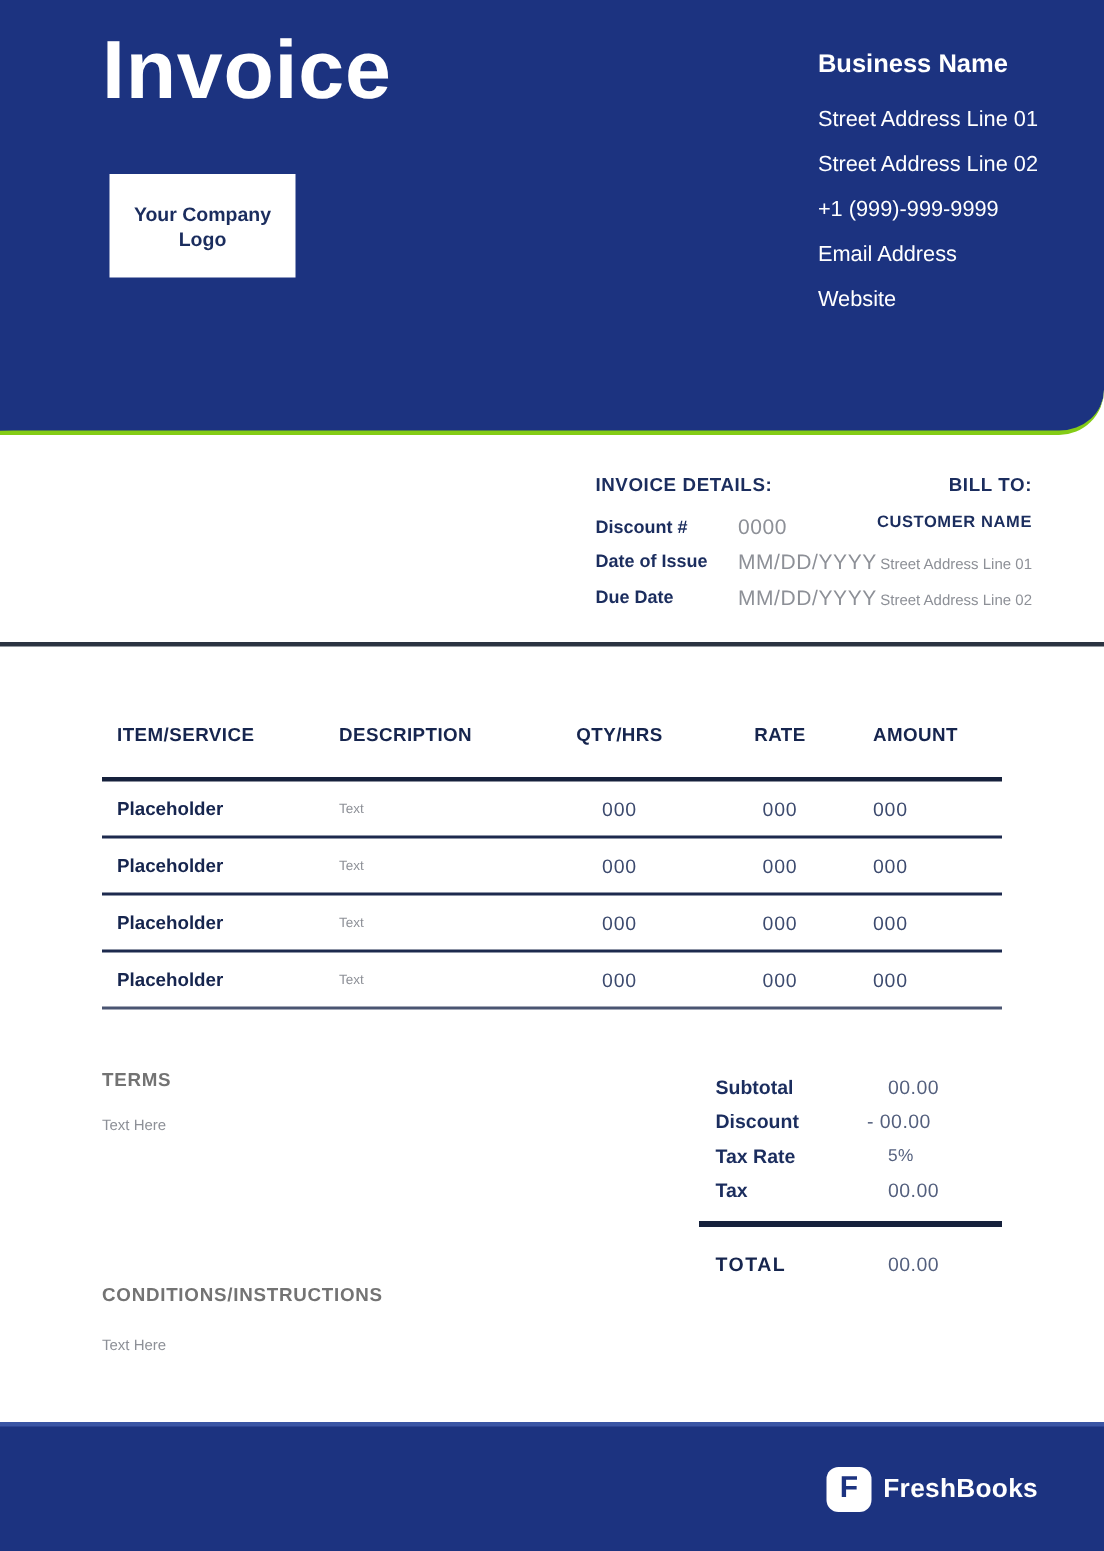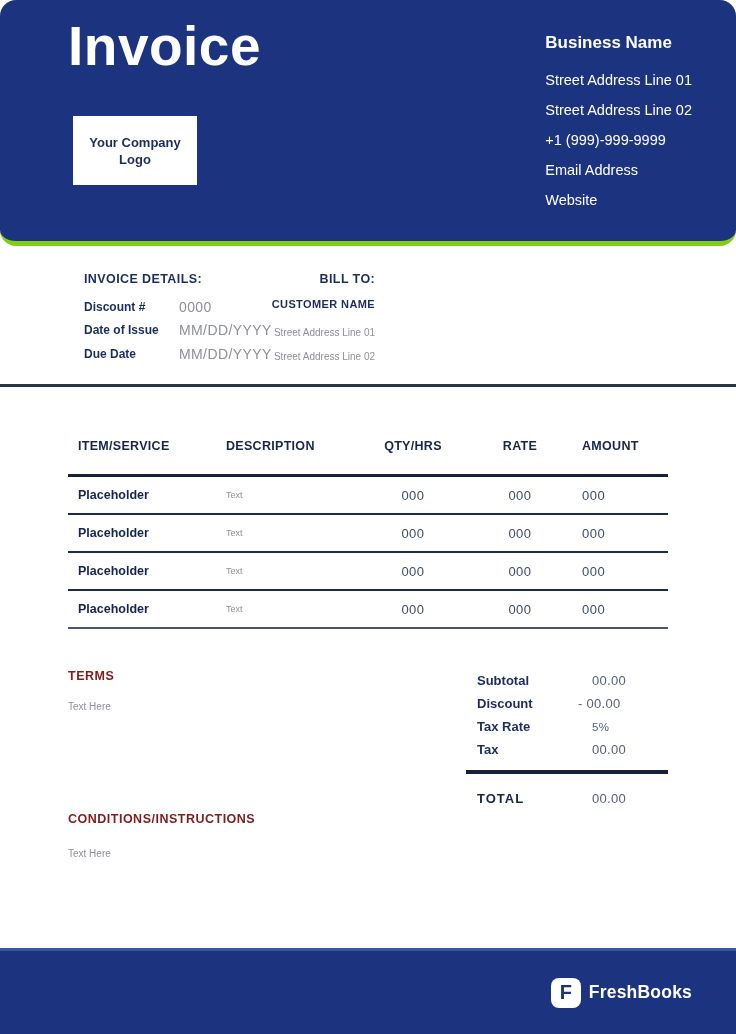--- a/index.html
+++ b/index.html
@@ -5,44 +5,43 @@
   * { margin:0; padding:0; box-sizing:border-box; }
   html,body { background:#ffffff; }
   body { font-family:"Liberation Sans", sans-serif; }
   .page {
     position:relative; width:736px; height:1034px; margin:0 auto;
     background:#ffffff; overflow:hidden;
   }
 
   
   .header {
-    position:relative; height:246px; background:#1c3380;
-    border-bottom:5px solid #84cc16;
+    position:relative; height:290px; background:#1c3380;
+    border-bottom:3px solid #84cc16;
     border-bottom-right-radius:30px;
-    border-radius:16px;
   }
   .invoice-title {
     position:absolute; left:68px; top:14px;
     color:#ffffff; font-size:55px; font-weight:bold; letter-spacing:0.5px;
   }
   .logo-box {
     position:absolute; left:73px; top:116px; width:124px; height:69px;
     background:#ffffff; display:flex; align-items:center; justify-content:center;
     text-align:center;
   }
   .logo-box span { color:#1b2d5e; font-size:13px; font-weight:bold; line-height:17px; }
   .header-right {
     position:absolute; right:44px; top:33px; color:#ffffff;
   }
   .business-name { font-size:17px; font-weight:bold; margin-bottom:12px; }
   .header-line { font-size:14.5px; font-weight:normal; line-height:30px; }
 
   
   .details {
-    display:flex; justify-content:flex-start;
+    display:flex; justify-content:flex-end;
     padding:26px 48px 0 84px; height:138px;
   }
   .section-title { color:#1b2d5e; font-size:12.5px; font-weight:bold; letter-spacing:0.4px; }
   .details-left .section-title { margin-bottom:9px; }
   .detail-row { display:flex; height:23.5px; align-items:center; }
   .detail-label { width:95px; color:#1b2d5e; font-size:12px; font-weight:bold; }
   .detail-value { color:#8d9097; font-size:14px; letter-spacing:0.4px; }
   .bill-to { text-align:right; }
   .bill-to .section-title { margin-bottom:12px; }
   .customer-name { color:#1b2d5e; font-size:11px; font-weight:bold; letter-spacing:0.4px; margin-bottom:11px; }
@@ -62,21 +61,21 @@
   .c-amt  { padding-left:20px; text-align:left; }
   .t-row { height:38px; border-bottom:2px solid #1d2a4e; }
   .t-row:last-child { border-bottom:2px solid #4a5572; }
   .cell-item { color:#16254e; font-size:12.5px; font-weight:bold; }
   .cell-desc { color:#8d9097; font-size:9px; }
   .cell-num { color:#3c4a6e; font-size:13px; letter-spacing:0.5px; }
 
   
   .bottom { display:flex; padding:0 68px; margin-top:40px; }
   .bottom-left { flex:1; }
-  .terms-title, .cond-title { color:#7f1d1d; font-size:12.5px; font-weight:bold; letter-spacing:0.5px; }
+  .terms-title, .cond-title { color:#737373; font-size:12.5px; font-weight:bold; letter-spacing:0.5px; }
   .terms-body, .cond-body { color:#8d9097; font-size:10px; }
   .terms-body { margin-top:18px; }
   .cond-title { margin-top:100px; }
   .cond-body { margin-top:22px; }
 
   .totals { width:202px; }
   .totals-row { display:flex; align-items:center; height:23px; }
   .totals-label { width:126px; padding-left:11px; color:#1b2d5e; font-size:13px; font-weight:bold; }
   .totals-value { color:#535f7d; font-size:13px; letter-spacing:0.3px; }
   .totals-value.small { font-size:11.5px; }

